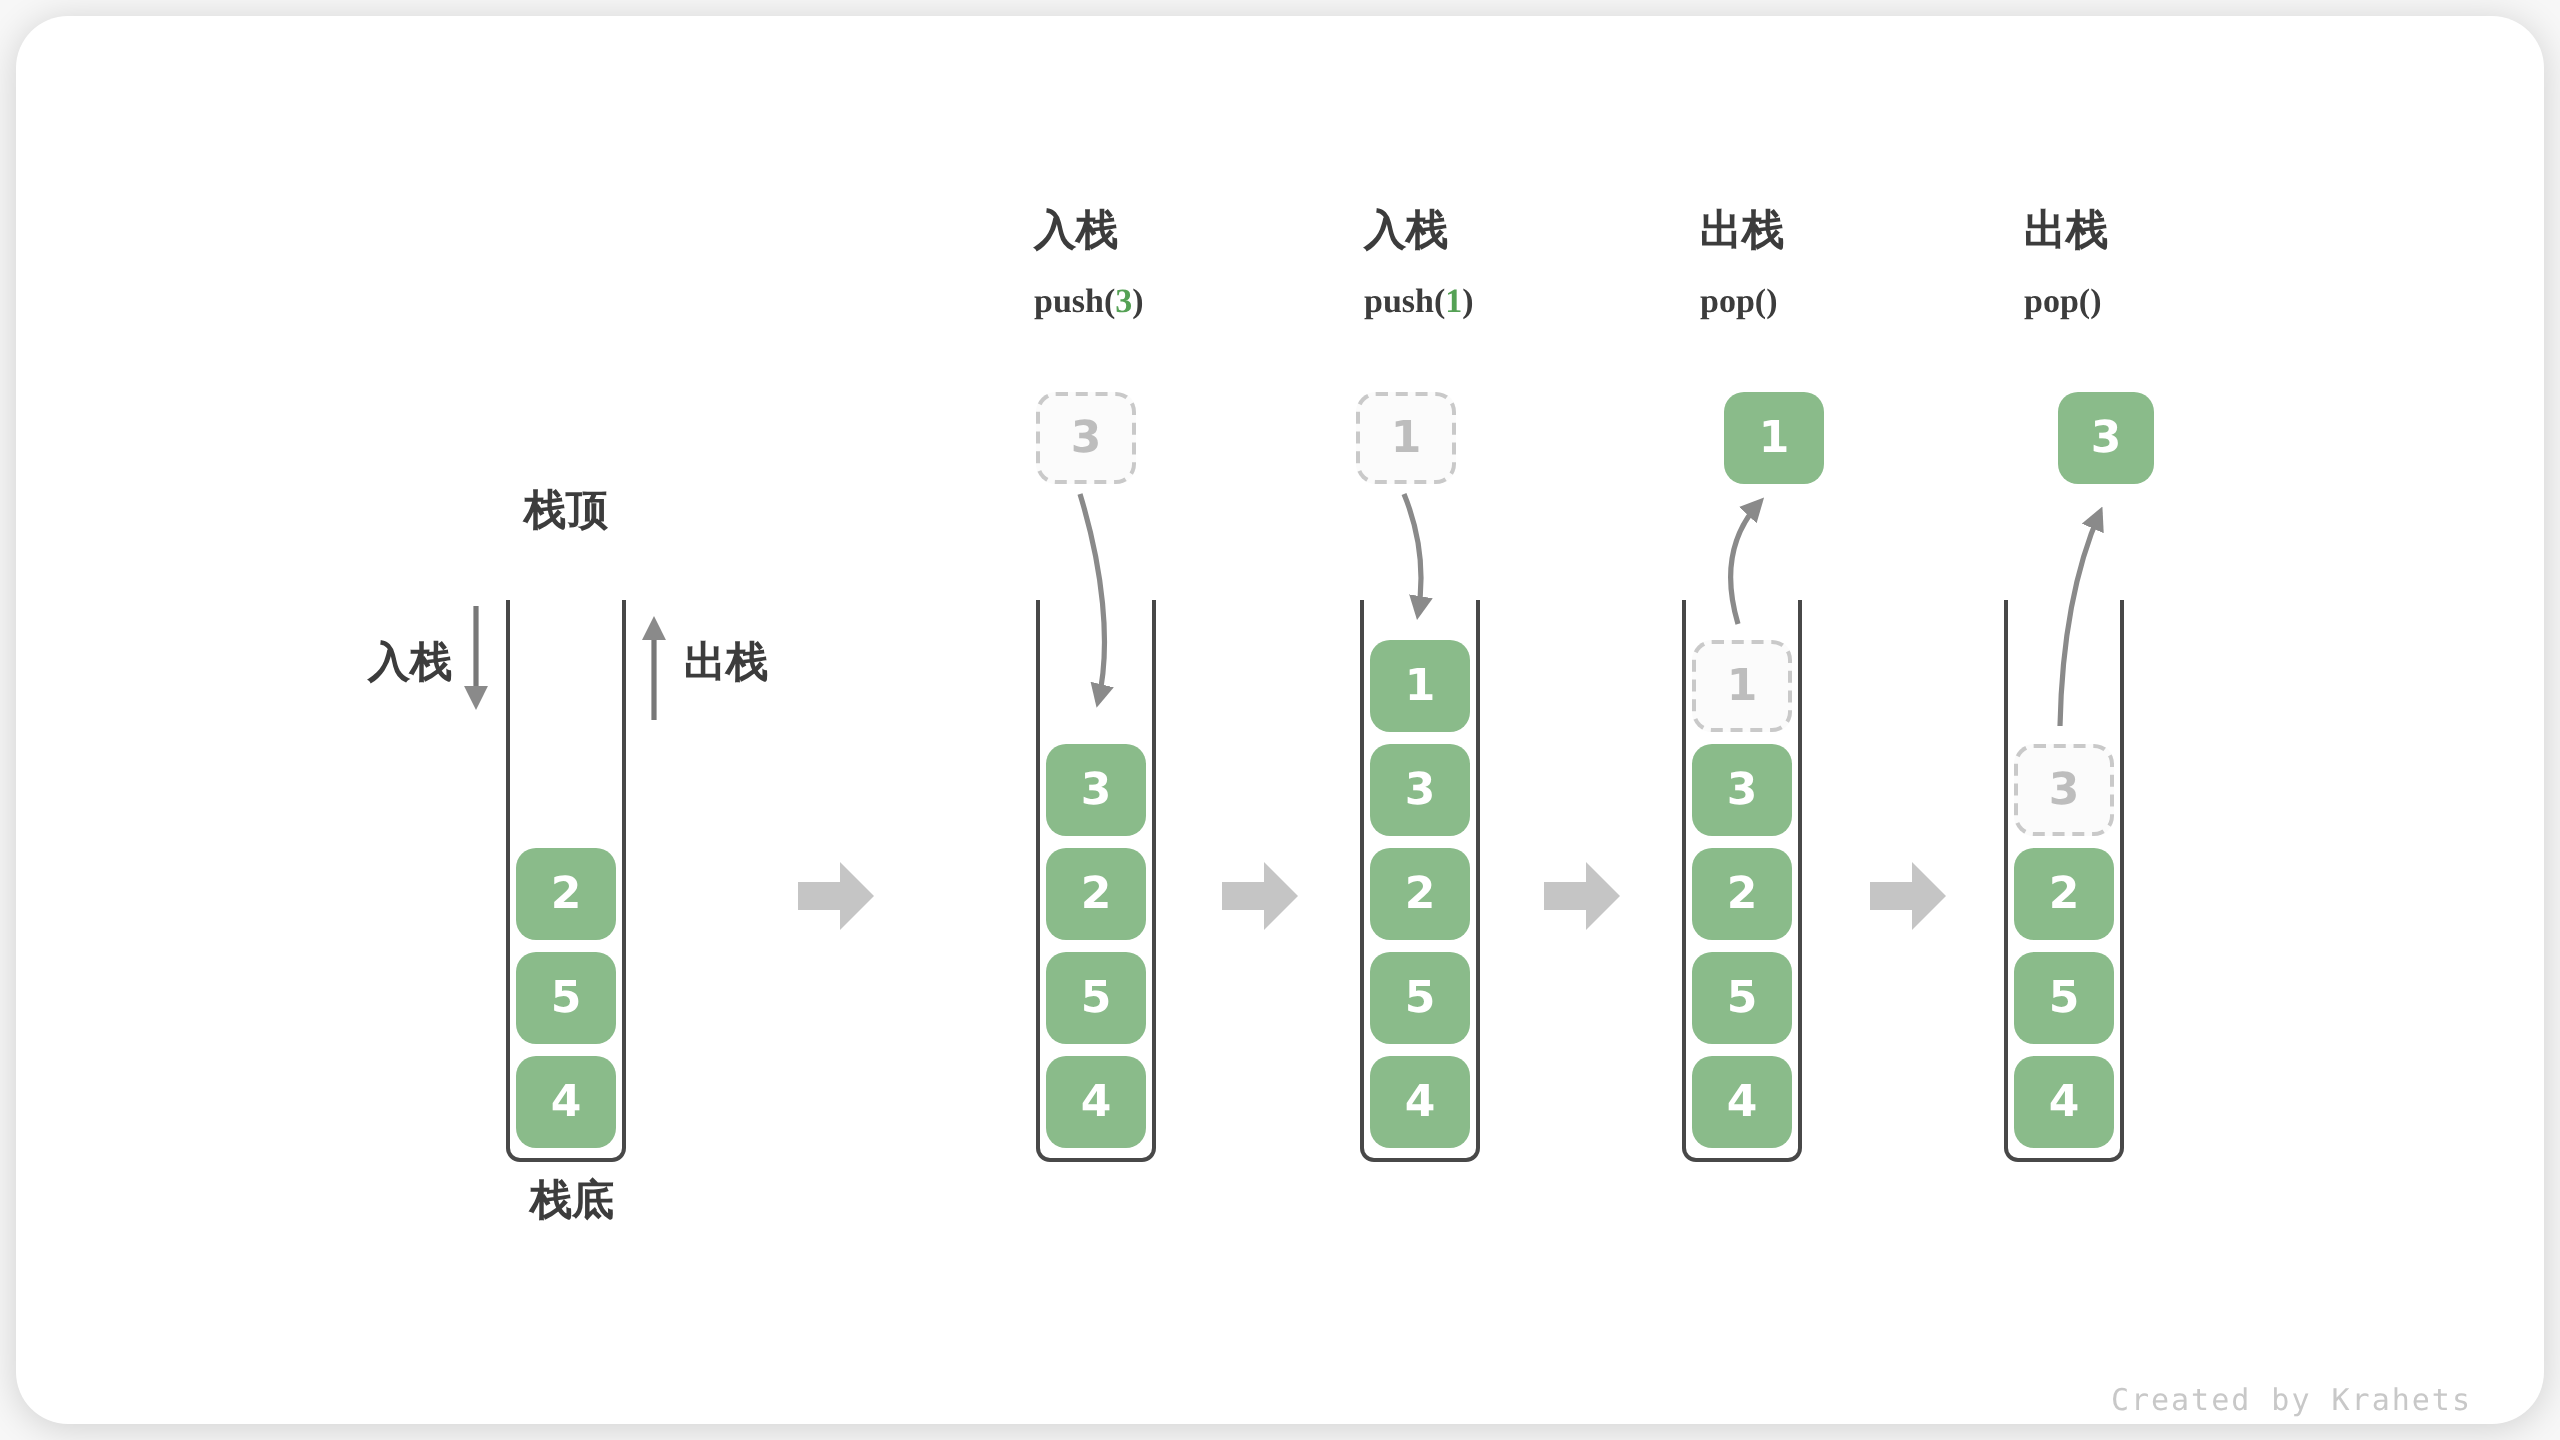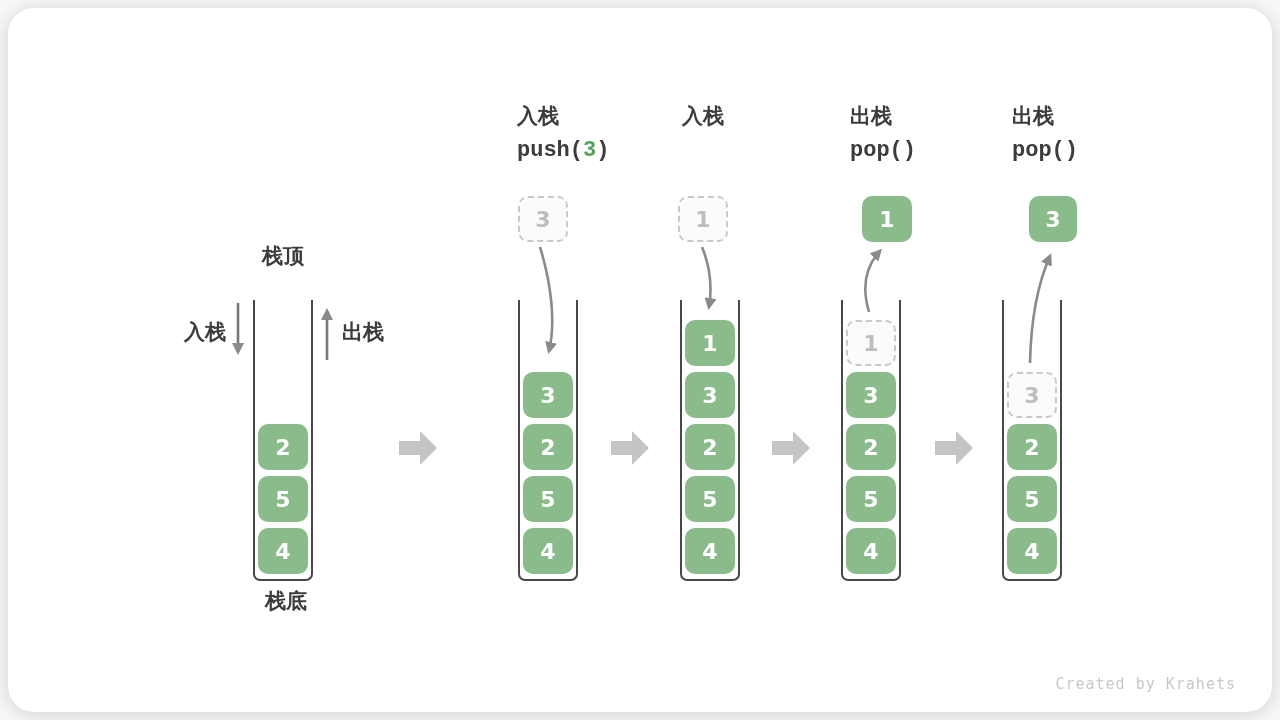--- a/index.html
+++ b/index.html
@@ -23,22 +23,22 @@
   }
   
   .cn-label{
     font-size:21px;font-weight:700;color:#3c3c3c;line-height:26px;
   }
   .centered{display:flex;align-items:center;justify-content:center;text-align:center;}
   
   .op{width:150px;}
   .op-cn{font-size:21px;font-weight:700;color:#3c3c3c;line-height:26px;margin-bottom:9px;}
   .op-code{
-    font-family:Liberation Mono, monospace;
-    font-size:22px;font-weight:600;color:#3c3c3c;line-height:26px;
+    font-family:Liberation Serif, serif;
+    font-size:17px;font-weight:600;color:#3c3c3c;line-height:26px;
   }
   .op-code .arg{color:#55a155;font-weight:700;}
   
   .stack-container{
     width:60px;height:281px;top:300px;
     border-left:2px solid #484848;border-right:2px solid #484848;border-bottom:2px solid #484848;
     border-bottom-left-radius:7px;border-bottom-right-radius:7px;
     box-sizing:border-box;background:transparent;
   }
   
@@ -46,21 +46,21 @@
     width:50px;height:46px;border-radius:10px;background:#8abb8a;
     display:flex;align-items:center;justify-content:center;
     color:#ffffff;font-size:22px;font-weight:700;
     font-family:"DejaVu Sans",sans-serif;box-sizing:border-box;
   }
   .cell.ghost{
     background:#fbfbfb;border:2px dashed #c9c9c9;color:#bdbdbd;
   }
   .watermark{
     font-family:"DejaVu Sans Mono",monospace;
-    font-size:15px;color:#c8c8c8;letter-spacing:1px;
+    font-size:15px;color:#c8c8c8;letter-spacing:1px;margin-top:16px;
   }
   svg.overlay{position:absolute;left:0;top:0;width:1280px;height:720px;pointer-events:none;}
 </style>
 </head>
 <body>
 
 <div class="page">
   <div class="card"></div>
 
 
@@ -68,20 +68,21 @@
   <div class="abs cn-label centered" style="left:253px;top:588px;width:66px;">栈底</div>
   <div class="abs cn-label" style="left:180px;top:319px;width:46px;text-align:right;">入栈</div>
   <div class="abs cn-label" style="left:342px;top:319px;width:46px;">出栈</div>
 
   <div class="abs op" style="left:517px;top:103px;">
     <div class="op-cn">入栈</div>
     <div class="op-code"><span>push(</span><span class="arg">3</span><span>)</span></div>
   </div>
   <div class="abs op" style="left:682px;top:103px;">
     <div class="op-cn">入栈</div>
+    <div class="op-code"><span>push(</span><span class="arg">1</span><span>)</span></div>
   </div>
   <div class="abs op" style="left:850px;top:103px;">
     <div class="op-cn">出栈</div>
     <div class="op-code"><span>pop()</span></div>
   </div>
   <div class="abs op" style="left:1012px;top:103px;">
     <div class="op-cn">出栈</div>
     <div class="op-code"><span>pop()</span></div>
   </div>
 

